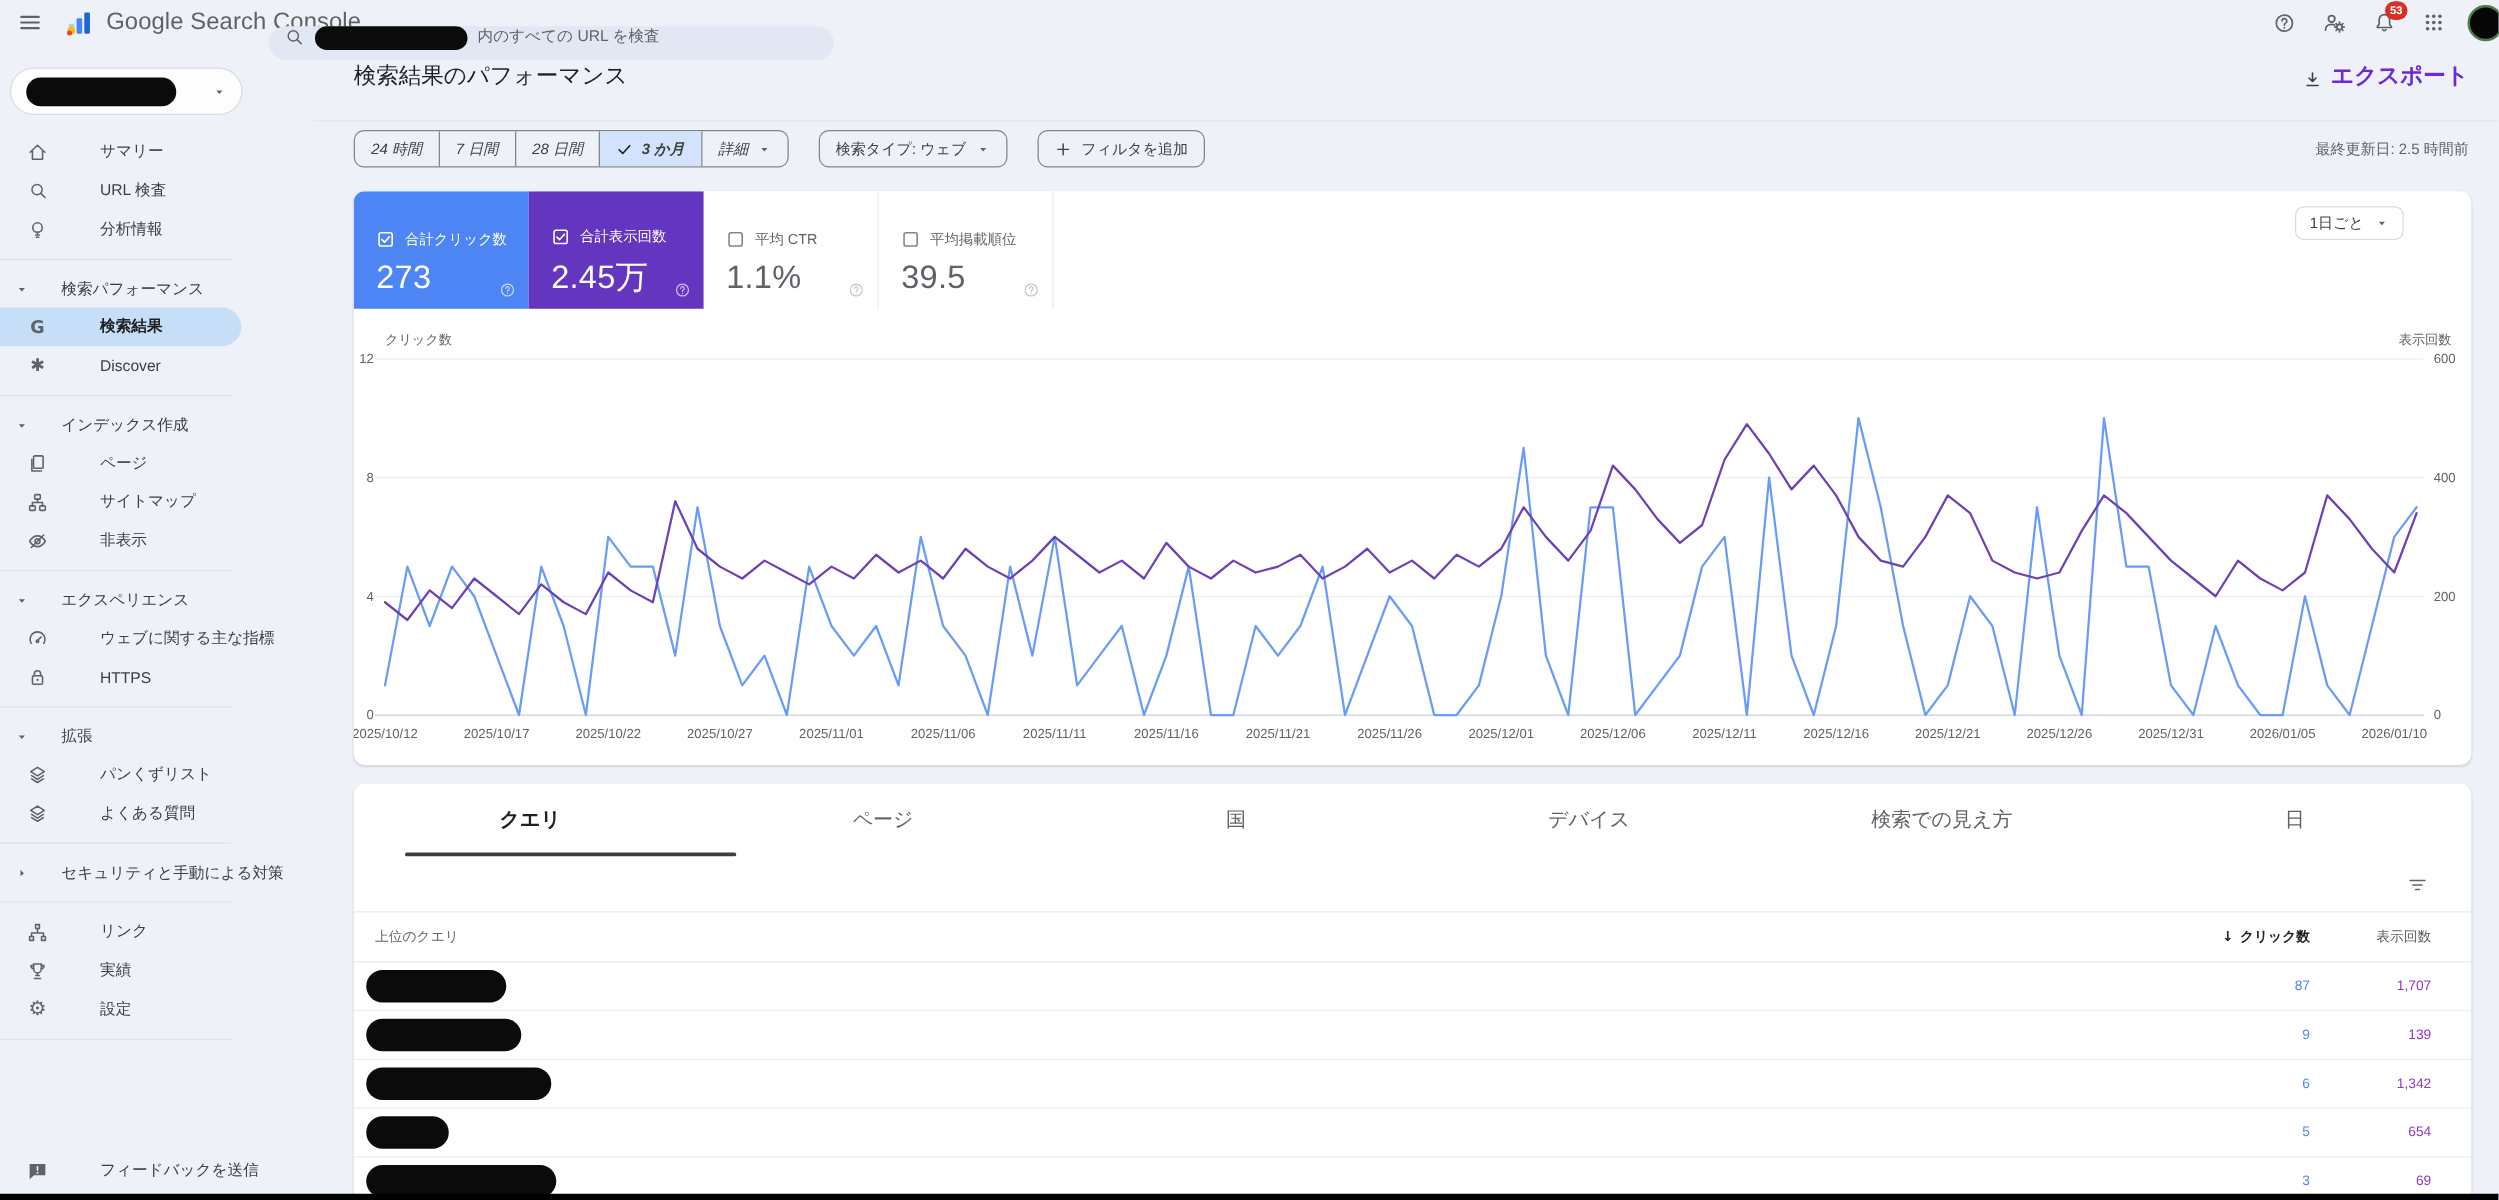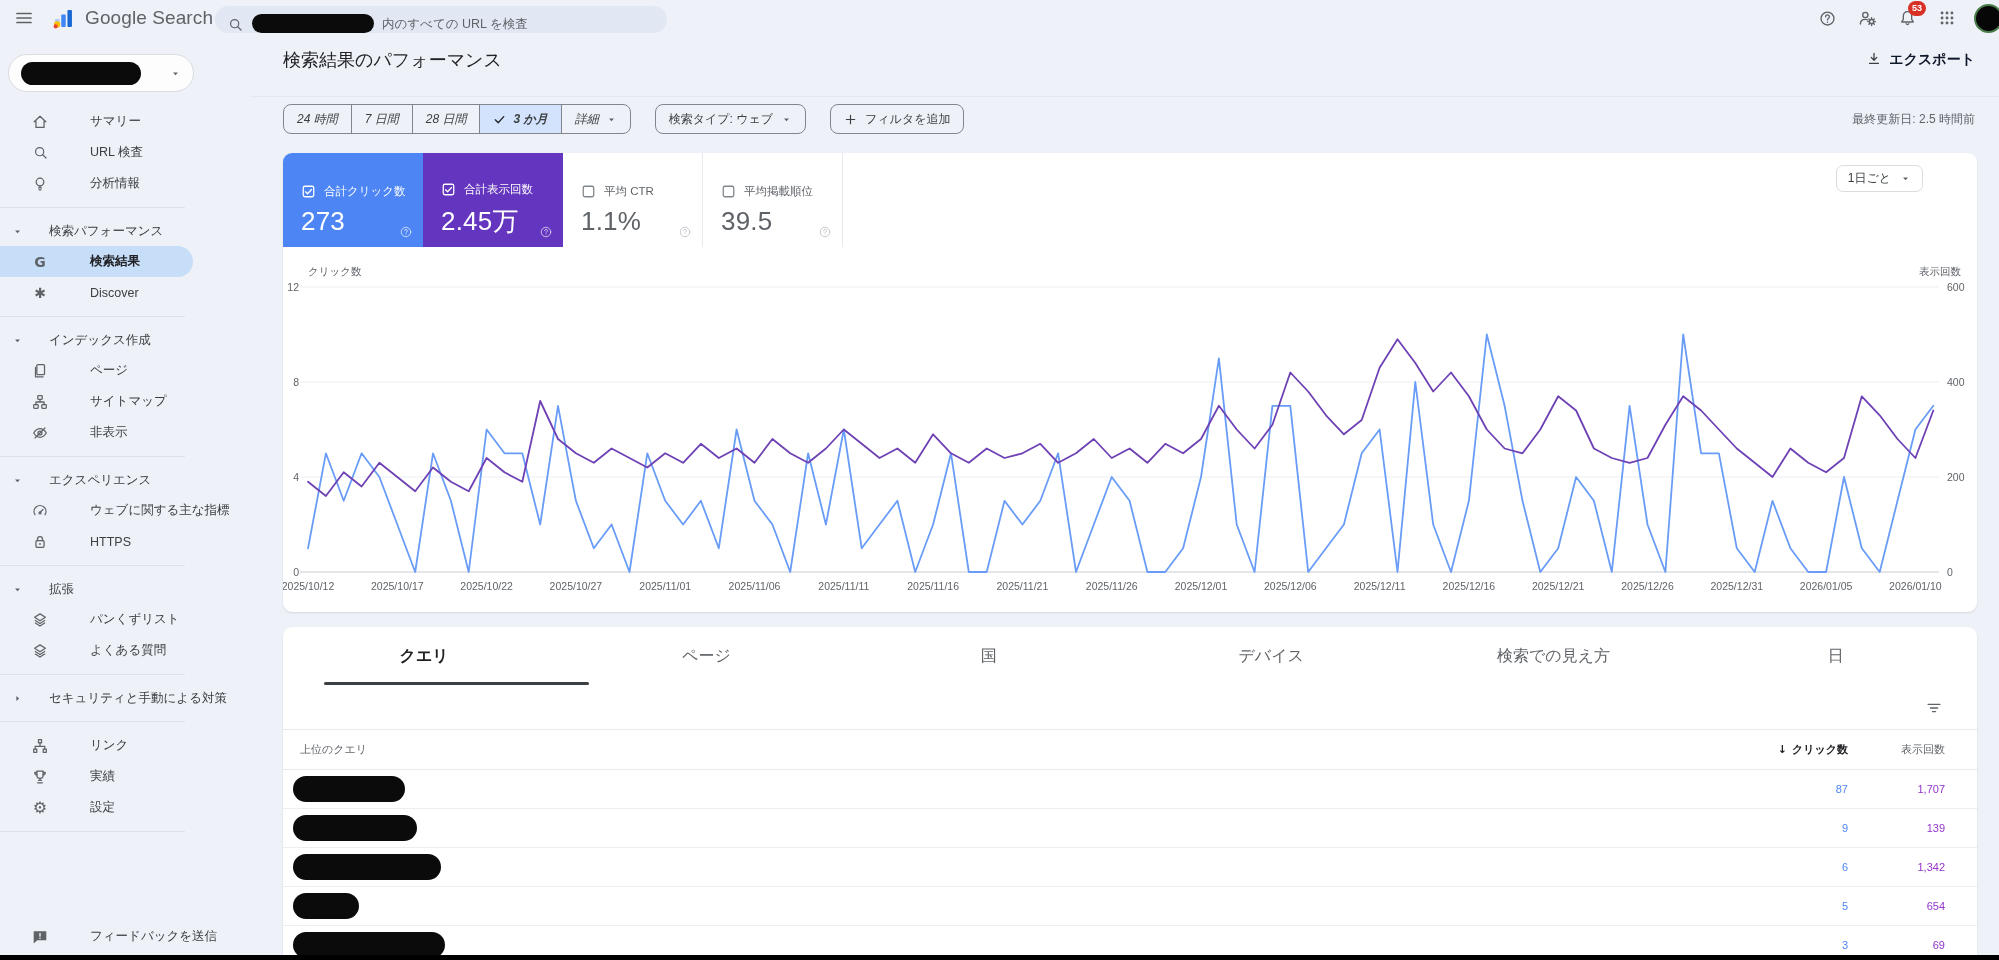--- a/index.html
+++ b/index.html
@@ -8,53 +8,53 @@
     font-family:"Liberation Sans","DejaVu Sans",sans-serif;color:#202124;}
   button{border:none;background:none;padding:0;margin:0;font:inherit;color:inherit;cursor:pointer;text-align:left;}
   .i svg{display:block;}
   .redact{display:inline-block;background:#0b0b0b;border-radius:12px;}
 
   
   .topbar{position:absolute;top:0;left:0;right:0;height:36px;display:flex;align-items:center;z-index:5;}
   .menu-btn{margin-left:12px;width:24px;height:24px;display:flex;align-items:center;justify-content:center;}
   .logo{display:flex;align-items:center;margin-left:14px;gap:8px;}
   .logo-text{font-size:19px;color:#5f6368;letter-spacing:.1px;white-space:nowrap;}
-  .searchbar{position:absolute;left:215px;top:6px;width:452px;height:27px;background:#e1e7f3;border-radius:14px;
-    display:flex;align-items:flex-end;padding:0 12px;gap:8px;}
+  .searchbar{position:absolute;left:215px;top:21px;width:452px;height:27px;background:#e1e7f3;border-radius:14px;
+    display:flex;align-items:flex-start;padding:0 12px;gap:8px;}
   .sb-redact{width:122px;height:19px;border-radius:10px;}
   .sb-text{font-size:12.5px;color:#5f6368;white-space:nowrap;}
   .tb-right{position:absolute;right:0;top:0;height:36px;display:flex;align-items:center;gap:14px;padding-right:4px;}
   .iconbtn{width:26px;height:26px;display:flex;align-items:center;justify-content:center;position:relative;}
   .badge{position:absolute;top:-4px;right:-6px;background:#d93025;color:#fff;font-size:9px;line-height:1;
     padding:3px 4px;border-radius:8px;font-weight:bold;}
   .avatar{width:29px;height:29px;border-radius:50%;background:#070707;border:2px solid #4a7d4a;margin-right:-8px;}
 
   
   .sidebar{position:absolute;top:36px;left:0;width:250px;bottom:0;padding-top:18px;font-size:12.5px;color:#3c4043;}
   .prop{margin:0 0 14px 8px;width:186px;height:38px;border:1px solid #dadce0;background:#fdfdfe;border-radius:19px;
     display:flex;align-items:center;padding:0 12px;justify-content:space-between;}
   .prop-redact{width:120px;height:23px;}
-  .sd-item{height:31px;display:flex;align-items:center;padding-left:30px;gap:40px;cursor:pointer;white-space:nowrap;text-align:right;}
+  .sd-item{height:31px;display:flex;align-items:center;padding-left:20px;gap:40px;cursor:pointer;white-space:nowrap;text-align:right;}
   .sd-item .sd-label{color:#3c4043;}
   .sd-item.sel{background:#c7def9;border-radius:0 16px 16px 0;width:193px;}
   .sd-item.sel .sd-label{color:#202124;font-weight:bold;}
   .sd-icon{width:20px;display:flex;justify-content:center;}
   .gtxt{font-weight:bold;font-size:14px;color:#5f6368;font-family:"DejaVu Sans",sans-serif;}
   .star8{font-size:14px;color:#5f6368;}
   .gearTxt{font-size:16px;color:#5f6368;line-height:1;}
   .sd-header{height:30px;display:flex;align-items:center;padding-left:12px;gap:14px;color:#3c4043;cursor:pointer;white-space:nowrap;}
   .sd-header .hd-label{margin-left:12px;}
   .sd-div{height:1px;background:#dde1e8;width:185px;margin:8px 0;}
   .sd-footer{position:absolute;bottom:8px;left:0;width:250px;}
 
   
   main{position:absolute;left:250px;top:36px;right:0;bottom:0;}
   .title-row{position:absolute;top:12px;left:33px;right:24px;display:flex;align-items:center;justify-content:space-between;}
   .title-row h1{font-size:18px;font-weight:normal;margin:0;color:#202124;}
-  .export{display:flex;align-items:flex-start;gap:7px;font-size:14px;font-weight:bold;color:#0f172a;}
+  .export{display:flex;align-items:flex-end;gap:7px;font-size:18px;font-weight:bold;color:#6d28d9;}
   .main-divider{position:absolute;top:60px;left:0;right:0;height:1px;background:#e4e7ee;}
   .toolbar{position:absolute;top:68px;left:33px;right:24px;height:30px;display:flex;align-items:center;gap:24px;}
   .seg{display:flex;height:30px;border:1px solid #82868c;border-radius:8px;overflow:hidden;background:#fff0;}
   .seg-item{display:flex;align-items:center;padding:0 13px;font-size:12px;color:#3c4043;border-left:1px solid #82868c;gap:7px;cursor:pointer;white-space:nowrap;font-style:italic;}
   .seg-item:first-child{border-left:none;}
   .seg-item.sel{background:#d3e3fd;font-weight:bold;}
   .chip{display:flex;align-items:center;height:30px;border:1px solid #82868c;border-radius:8px;padding:0 13px;
     font-size:12px;color:#3c4043;gap:8px;white-space:nowrap;}
   .last-updated{margin-left:auto;font-size:12px;color:#5f6368;white-space:nowrap;}
 

